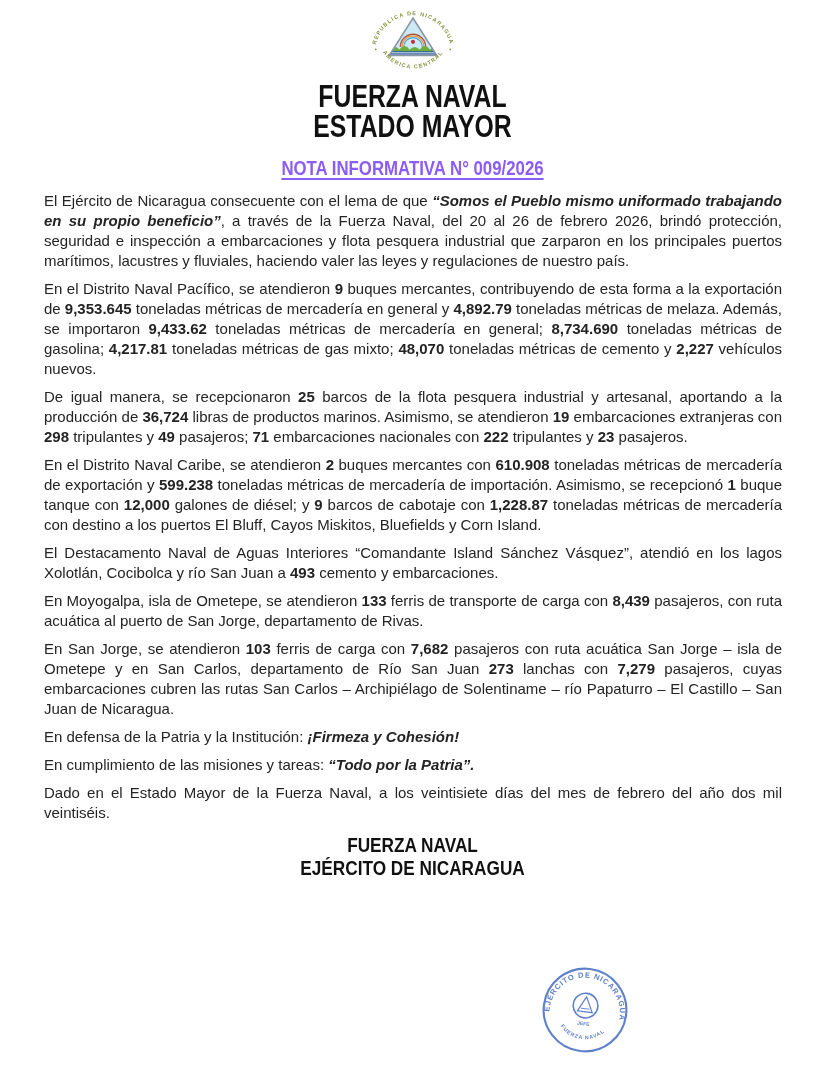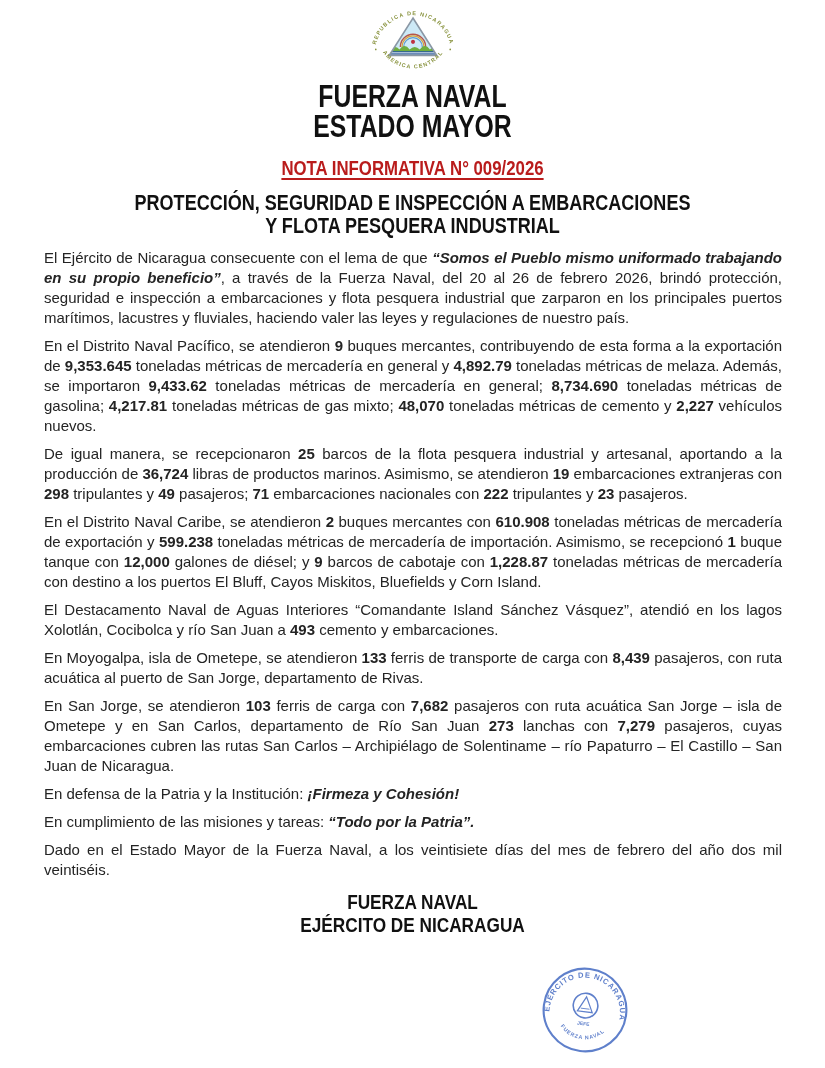--- a/index.html
+++ b/index.html
@@ -9,21 +9,21 @@
     background:#ffffff;
     overflow:hidden;
     font-family:"Liberation Sans","DejaVu Sans",sans-serif;
     color:#242424;
   }
   
   .emblem-wrap{text-align:center;padding-top:8px;}
   .emblem-wrap svg{display:inline-block;}
   .org-title{margin-top:4px;text-align:center;font-weight:bold;font-size:31px;line-height:30px;color:#111;}
   .org-title .cond{transform:scaleX(.80);transform-origin:50% 50%;}
-  .note-title{margin-top:14px;text-align:center;font-weight:bold;font-size:21px;line-height:24px;color:#b91c1c;}
+  .note-title{margin-top:14px;text-align:center;font-weight:bold;font-size:21px;line-height:24px;color:#8b5cf6;}
   .note-title .cond{transform:scaleX(.80);transform-origin:50% 50%;display:block;}
   .note-title .ul{text-decoration:underline;text-decoration-thickness:2px;text-underline-offset:3px;}
   .subject{margin-top:11px;text-align:center;font-weight:bold;font-size:22px;line-height:23px;color:#111;}
   .subject .cond{transform:scaleX(.82);transform-origin:50% 50%;display:block;}
   
   .doc-body{margin:11px 43px 8px 44px;}
   .doc-body p{
     margin:0 0 8px 0;
     font-size:15px;line-height:20px;
     text-align:justify;text-justify:inter-word;
@@ -77,24 +77,20 @@
 
   <div class="org-title">
     <div class="cond">FUERZA NAVAL</div>
     <div class="cond">ESTADO MAYOR</div>
   </div>
 
   <div class="note-title">
     <span class="cond"><span class="ul">NOTA INFORMATIVA N° 009/2026</span></span>
   </div>
 
-  <div class="subject">
-    <span class="cond">PROTECCIÓN, SEGURIDAD E INSPECCIÓN A EMBARCACIONES</span>
-    <span class="cond">Y FLOTA PESQUERA INDUSTRIAL</span>
-  </div>
 
   <main class="doc-body">
     <p><span>El Ejército de Nicaragua consecuente con el lema de que </span><span class="seg-bi">“Somos el Pueblo mismo uniformado trabajando en su propio beneficio”</span><span>, a través de la Fuerza Naval, del 20 al 26 de febrero 2026, brindó protección, seguridad e inspección a embarcaciones y flota pesquera industrial que zarparon en los principales puertos marítimos, lacustres y fluviales, haciendo valer las leyes y regulaciones de nuestro país.</span></p>
     <p><span>En el Distrito Naval Pacífico, se atendieron </span><span class="seg-b">9</span><span> buques mercantes, contribuyendo de esta forma a la exportación de </span><span class="seg-b">9,353.645</span><span> toneladas métricas de mercadería en general y </span><span class="seg-b">4,892.79</span><span> toneladas métricas de melaza. Además, se importaron </span><span class="seg-b">9,433.62</span><span> toneladas métricas de mercadería en general; </span><span class="seg-b">8,734.690</span><span> toneladas métricas de gasolina; </span><span class="seg-b">4,217.81</span><span> toneladas métricas de gas mixto; </span><span class="seg-b">48,070</span><span> toneladas métricas de cemento y </span><span class="seg-b">2,227</span><span> vehículos nuevos.</span></p>
     <p><span>De igual manera, se recepcionaron </span><span class="seg-b">25</span><span> barcos de la flota pesquera industrial y artesanal, aportando a la producción de </span><span class="seg-b">36,724</span><span> libras de productos marinos. Asimismo, se atendieron </span><span class="seg-b">19</span><span> embarcaciones extranjeras con </span><span class="seg-b">298</span><span> tripulantes y </span><span class="seg-b">49</span><span> pasajeros; </span><span class="seg-b">71</span><span> embarcaciones nacionales con </span><span class="seg-b">222</span><span> tripulantes y </span><span class="seg-b">23</span><span> pasajeros.</span></p>
     <p><span>En el Distrito Naval Caribe, se atendieron </span><span class="seg-b">2</span><span> buques mercantes con </span><span class="seg-b">610.908</span><span> toneladas métricas de mercadería de exportación y </span><span class="seg-b">599.238</span><span> toneladas métricas de mercadería de importación. Asimismo, se recepcionó </span><span class="seg-b">1</span><span> buque tanque con </span><span class="seg-b">12,000</span><span> galones de diésel; y </span><span class="seg-b">9</span><span> barcos de cabotaje con </span><span class="seg-b">1,228.87</span><span> toneladas métricas de mercadería con destino a los puertos El Bluff, Cayos Miskitos, Bluefields y Corn Island.</span></p>
     <p><span>El Destacamento Naval de Aguas Interiores “Comandante Island Sánchez Vásquez”, atendió en los lagos Xolotlán, Cocibolca y río San Juan a </span><span class="seg-b">493</span><span> cemento y embarcaciones.</span></p>
     <p><span>En Moyogalpa, isla de Ometepe, se atendieron </span><span class="seg-b">133</span><span> ferris de transporte de carga con </span><span class="seg-b">8,439</span><span> pasajeros, con ruta acuática al puerto de San Jorge, departamento de Rivas.</span></p>
     <p><span>En San Jorge, se atendieron </span><span class="seg-b">103</span><span> ferris de carga con </span><span class="seg-b">7,682</span><span> pasajeros con ruta acuática San Jorge – isla de Ometepe y en San Carlos, departamento de Río San Juan </span><span class="seg-b">273</span><span> lanchas con </span><span class="seg-b">7,279</span><span> pasajeros, cuyas embarcaciones cubren las rutas San Carlos – Archipiélago de Solentiname – río Papaturro – El Castillo – San Juan de Nicaragua.</span></p>
     <p><span>En defensa de la Patria y la Institución: </span><span class="seg-bi">¡Firmeza y Cohesión!</span></p>

